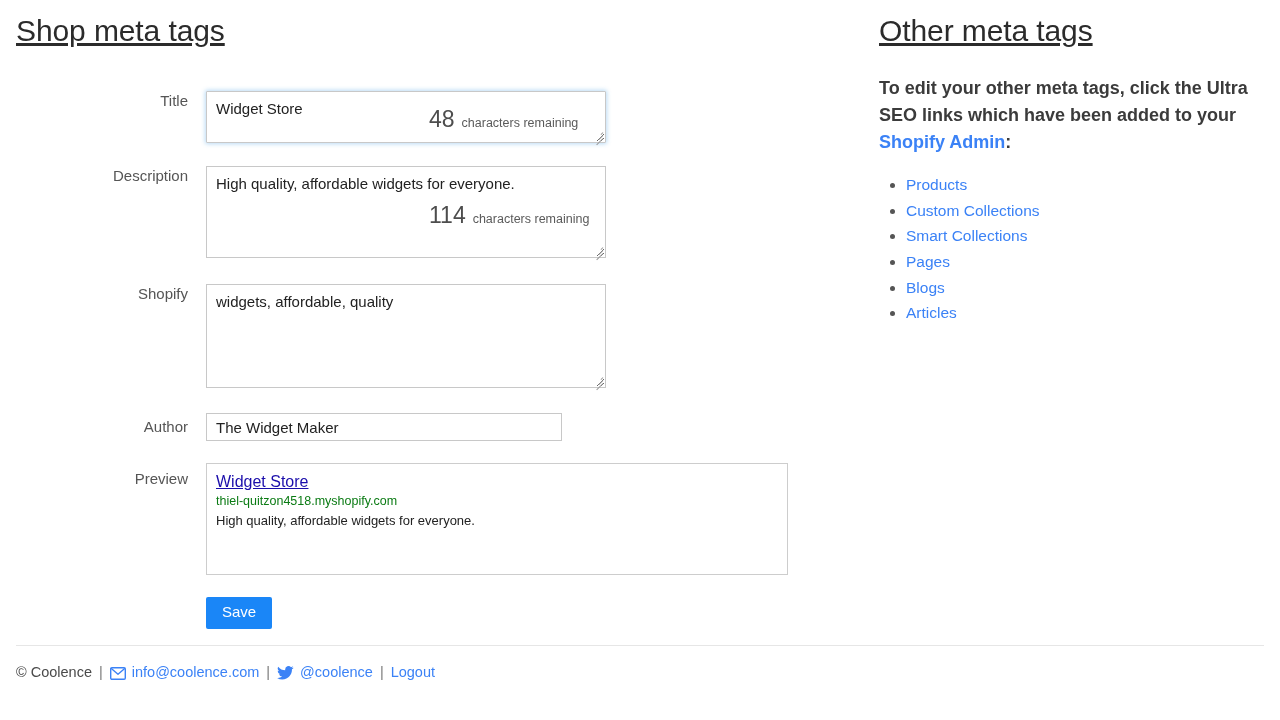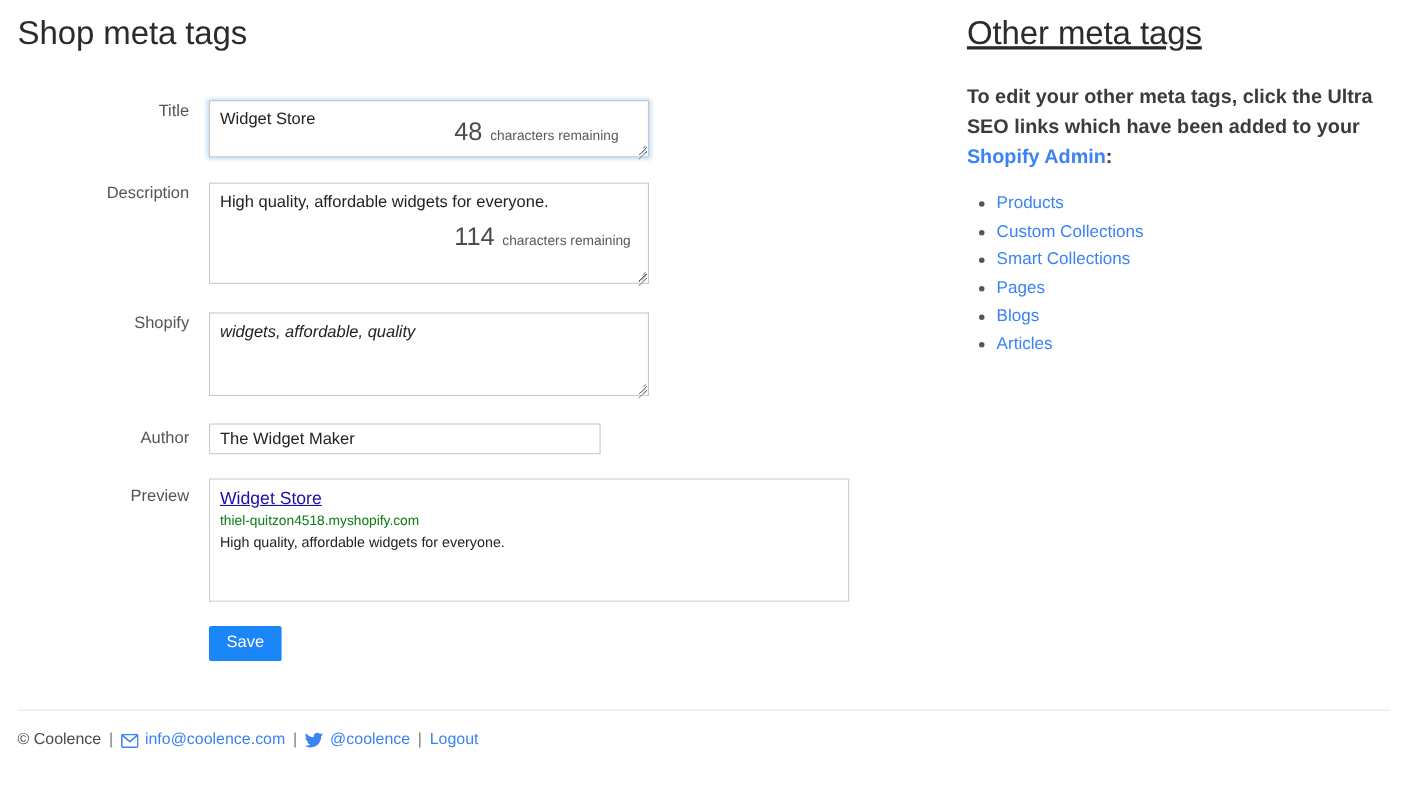--- a/index.html
+++ b/index.html
@@ -38,27 +38,27 @@
   
   h1.section-title {
     font-size: 30px;
     font-weight: 400;
     color: #2b2b2b;
     margin: 0;
     padding: 0;
     line-height: 1.1;
     letter-spacing: -0.1px;
   }
-  .left-col h1.section-title { padding: 14px 0 0 16px; }
+  .left-col h1.section-title { padding: 14px 0 0 16px; text-decoration: underline; }
   .right-col h1.section-title { padding: 14px 0 0 0; text-decoration: underline; }
 
   
   .form {
     margin-top: 18px;
-    padding-left: 0;
+    padding-left: 16px;
   }
   .row {
     display: flex;
     align-items: flex-start;
     margin-bottom: 0;
     position: relative;
   }
   .label {
     width: 190px;
     text-align: right;
@@ -85,21 +85,21 @@
   textarea.box { resize: vertical; }
 
   .ta-title {
     width: 400px;
     height: 52px;
     border: 1px solid #66afe9;
     box-shadow: 0 0 4px 1px rgba(102,175,233,0.45);
     border-radius: 1px;
   }
   .ta-desc { width: 400px; height: 92px; }
-  .ta-keys { width: 400px; height: 76px; font-style: italic; }
+  .ta-keys { width: 400px; height: 104px; }
   .in-author { width: 356px; height: 28px; padding: 4px 9px; }
 
   
   .grip {
     position: absolute;
     right: 3px;
     bottom: 3px;
     width: 10px;
     height: 10px;
     pointer-events: none;

